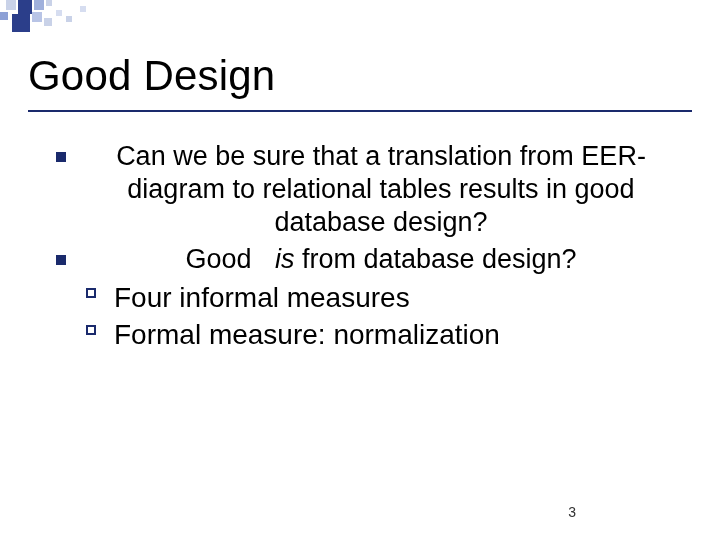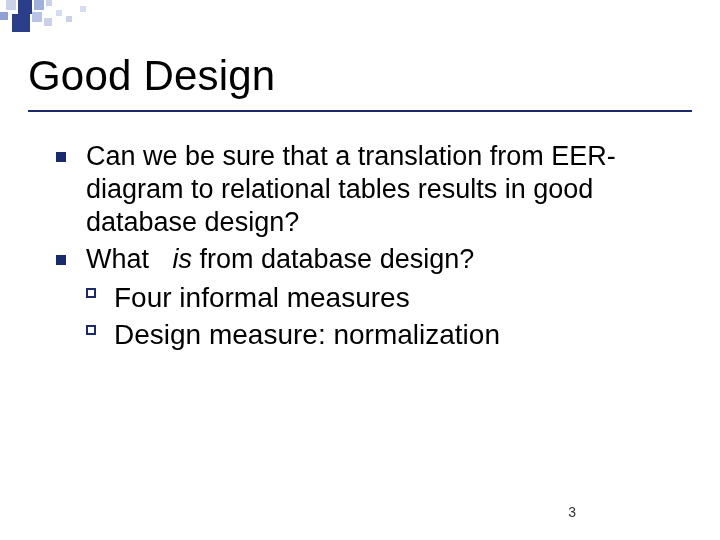--- a/index.html
+++ b/index.html
@@ -3,21 +3,21 @@
 <meta charset="utf-8">
 <style>
   * { margin: 0; padding: 0; box-sizing: border-box; }
   html, body { width: 720px; height: 540px; background: #fff; font-family: Arial, Helvetica, sans-serif; color: #000; overflow: hidden; }
   .slide { position: relative; width: 604px; height: 540px; }
   .deco { position: absolute; top: 0; left: 0; width: 720px; height: 34px; }
   .deco .sq { position: absolute; }
   .title { position: absolute; left: 28px; top: 52px; font-size: 42px; font-weight: 400; letter-spacing: 0.2px; }
   .rule { position: absolute; left: 28px; top: 110px; width: 664px; height: 2px; background: #1a2a6c; }
   .body { position: absolute; left: 56px; top: 140px; width: 620px; }
-  .l1 { position: relative; padding-left: 30px; font-size: 27px; line-height: 1.22; margin-bottom: 4px; }
+  .l1 { position: relative; padding-left: 30px; font-size: 27px; line-height: 1.22; margin-bottom: 4px; text-align: center; }
   .l1 .bullet-l1 { position: absolute; left: 0; top: 12px; width: 10px; height: 10px; background: #1a2a6c; }
   .l2 { position: relative; padding-left: 58px; font-size: 28px; line-height: 1.25; margin-top: 2px; }
   .l2 .bullet-l2 { position: absolute; left: 30px; top: 8px; width: 10px; height: 10px; border: 2px solid #1a2a6c; background: #fff; }
   .pageno { position: absolute; right: 28px; bottom: 20px; font-size: 14px; color: #333; }
   em.italic { font-style: italic; margin-left: 16px; }
 </style>
 </head>
 <body>
 
 <div class="slide">
@@ -46,31 +46,31 @@
       <span>Can we be sure that a translation from EER-diagram to relational tables results in good database design?</span>
     </div>
 
     <div class="l1">
       <span class="bullet-l1"></span>
     </div>
 
     <div class="l1">
       <span class="bullet-l1"></span>
       <span>
-        <span>What </span><em class="italic">is</em><span> from database design?</span>
+        <span>Good </span><em class="italic">is</em><span> from database design?</span>
       </span>
     </div>
 
     <div class="l2">
       <span class="bullet-l2"></span>
       <span>Four informal measures</span>
     </div>
 
     <div class="l2">
       <span class="bullet-l2"></span>
-      <span>Design measure: normalization</span>
+      <span>Formal measure: normalization</span>
     </div>
 
   </div>
 
   <div class="pageno">3</div>
 
 </div>
 
 </body></html>

